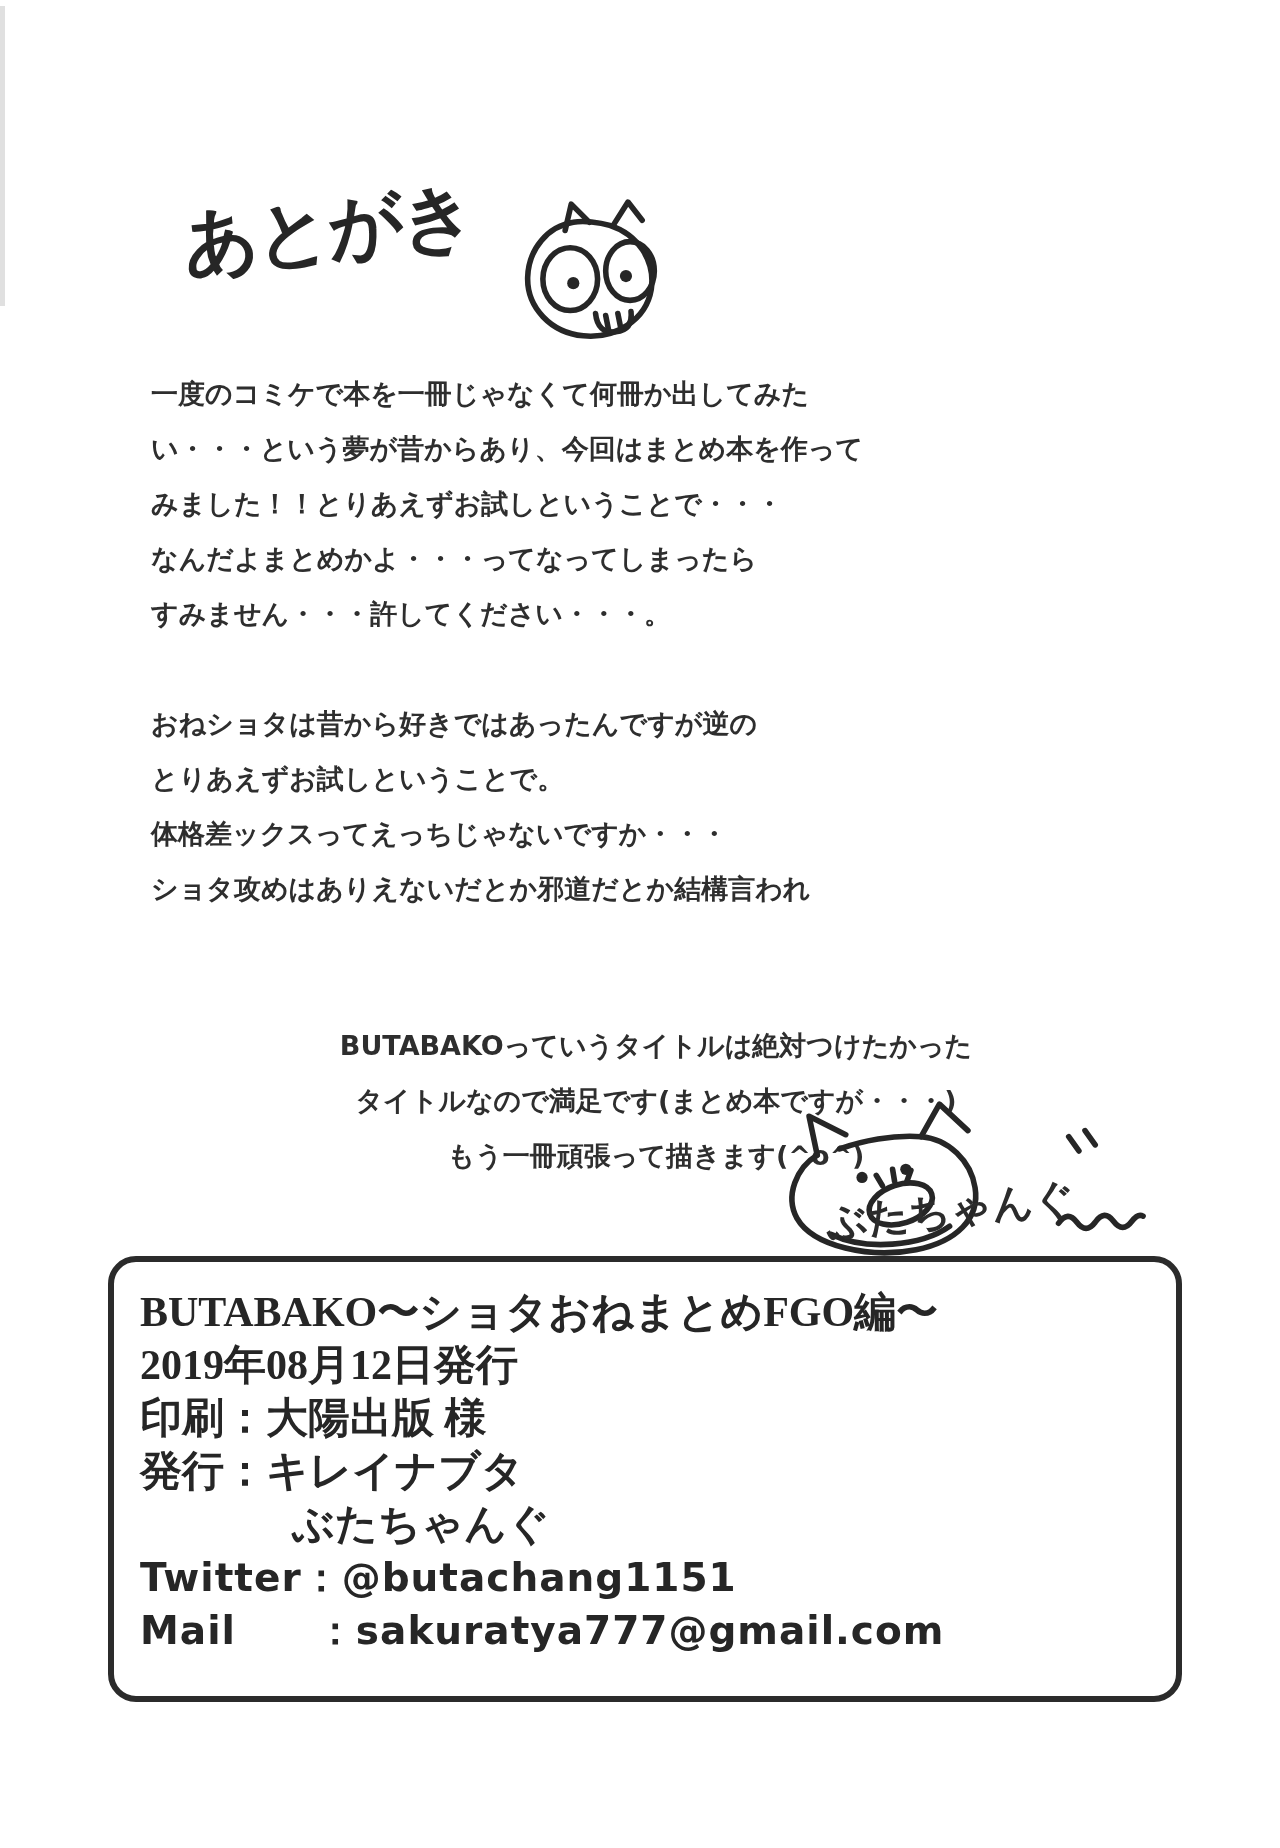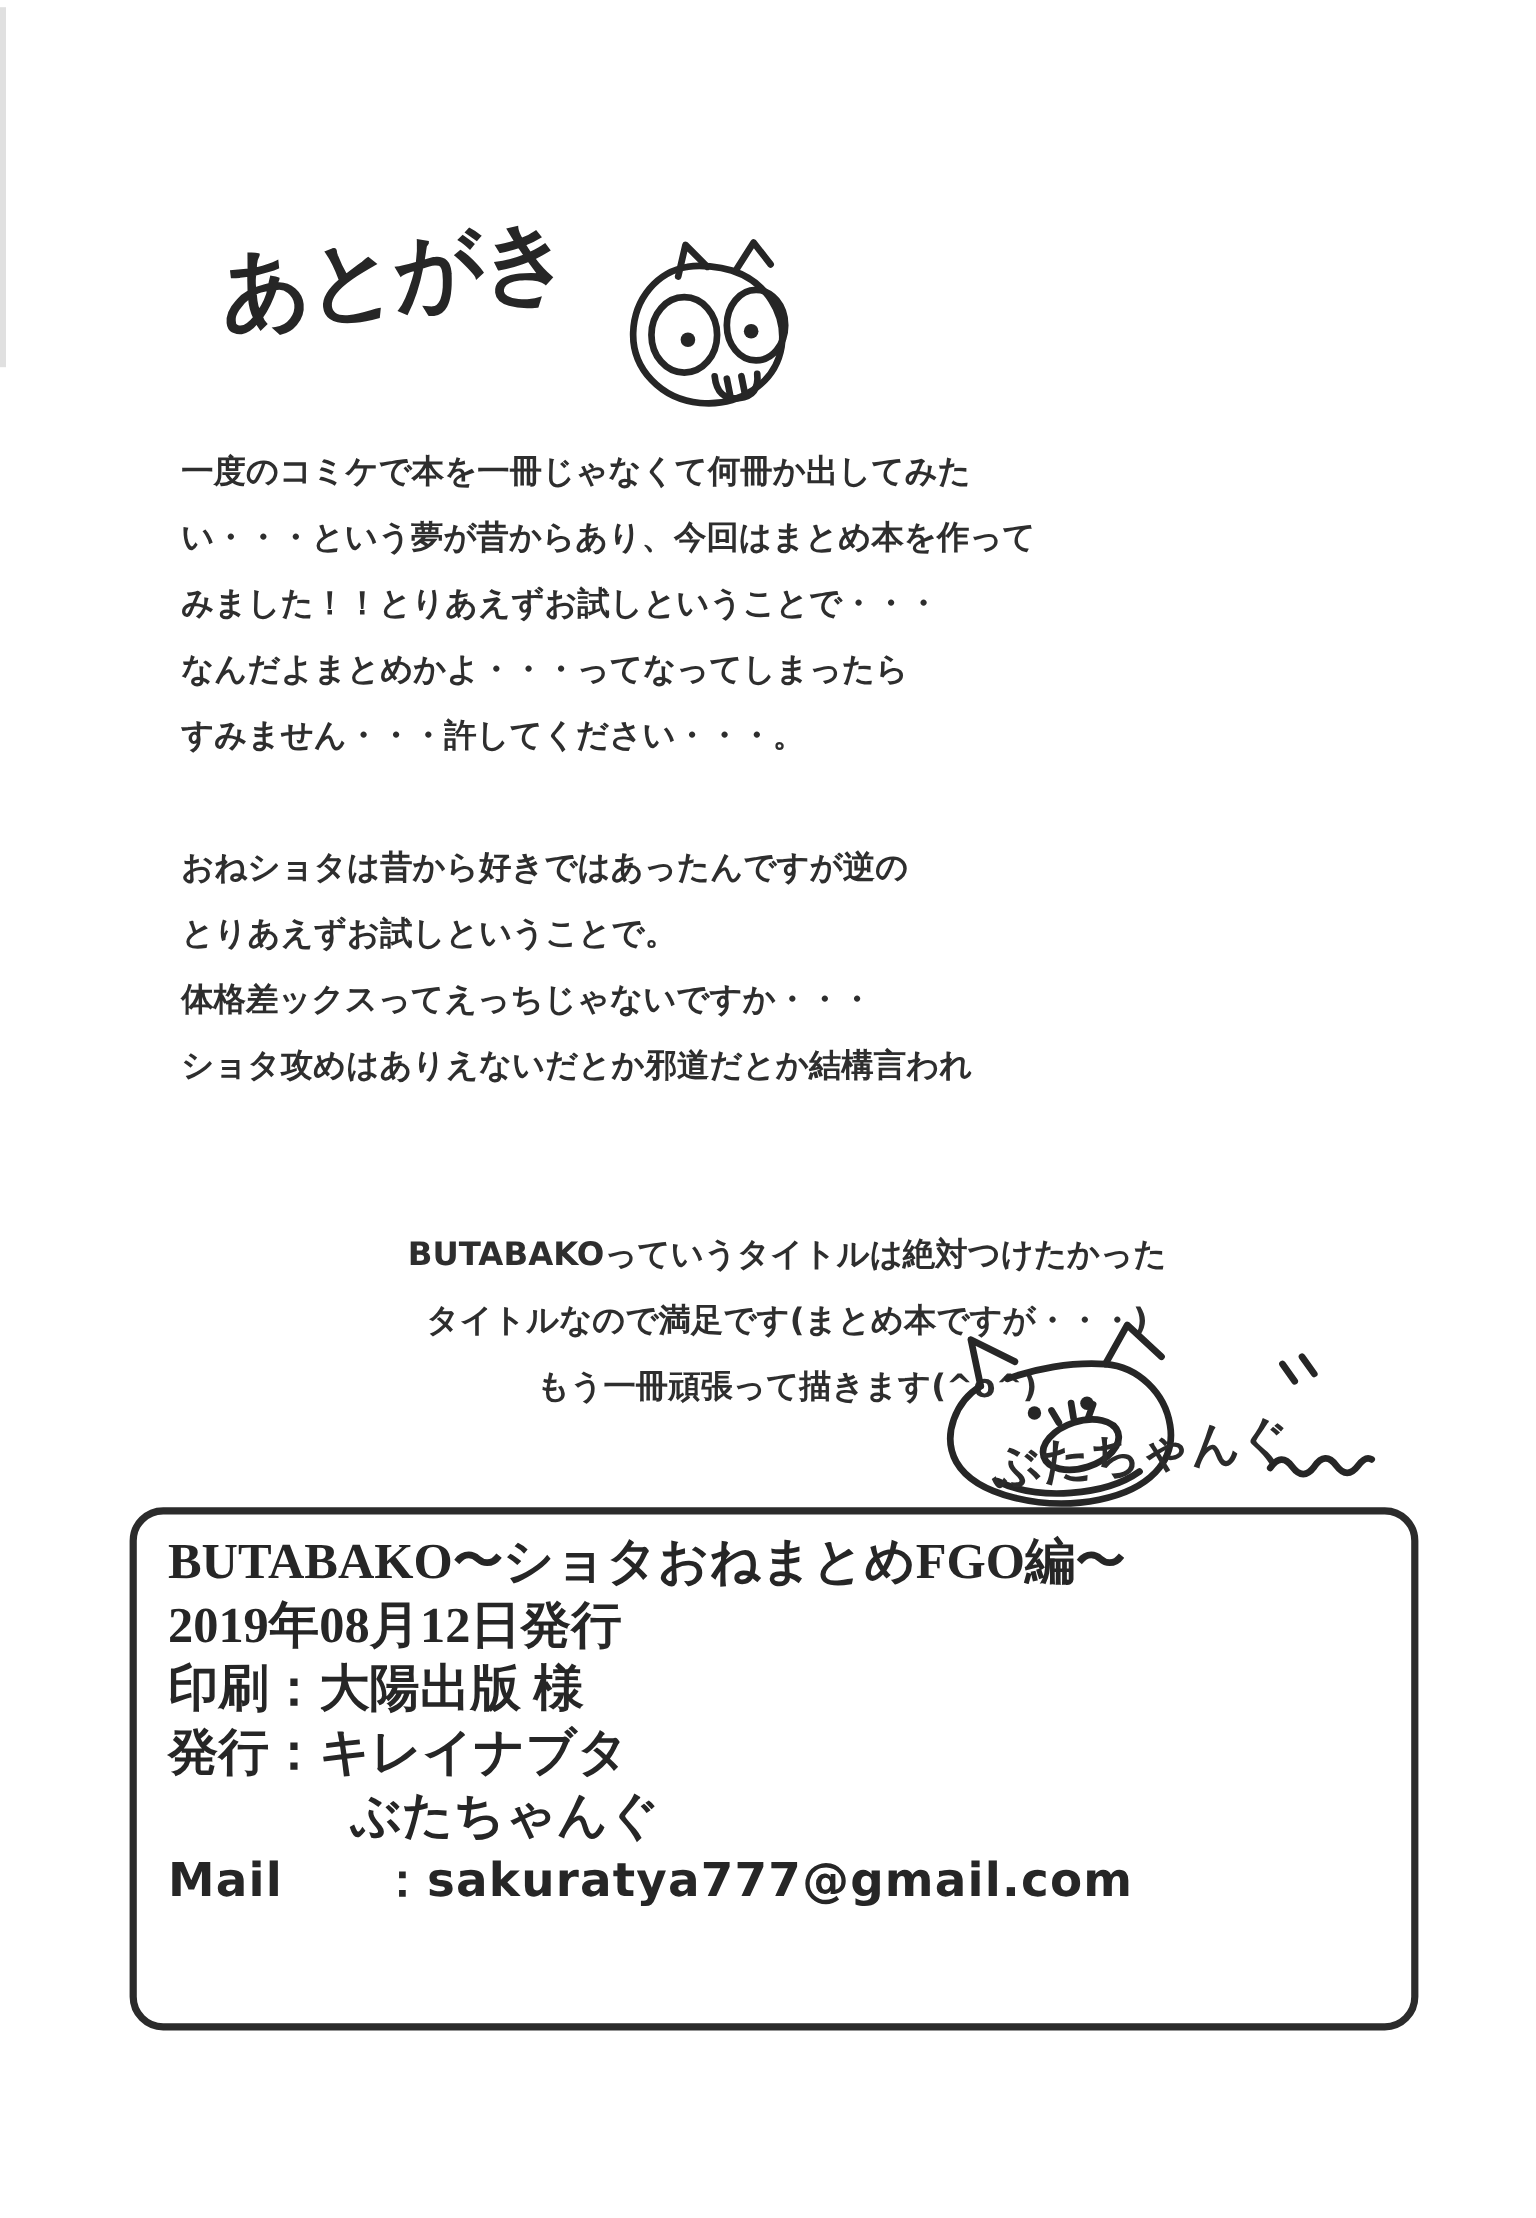--- a/index.html
+++ b/index.html
@@ -39,21 +39,21 @@
     white-space:nowrap;
   }
   .para-1{top:366px;}
   .para-2{top:696px;}
   .para-3{top:1018px;text-align:center;}
   .colophon{
     position:absolute;left:108px;top:1256px;
     width:1036px;height:410px;
     border:6px solid #2b2b2b;
     border-radius:28px;
-    padding:14px 0 0 26px;
+    padding:24px 0 0 26px;
     box-sizing:content-box;
   }
   .colo-line{
     font-size:42px;line-height:53px;font-weight:600;
     color:#262626;white-space:nowrap;
     font-family:"Liberation Serif","DejaVu Serif",serif;
   }
   .colo-indent{padding-left:152px;}
   .colo-latin{
     font-family:"DejaVu Sans","Liberation Sans",sans-serif;
@@ -119,16 +119,17 @@
     <path class="doodle-stroke" d="M285,125 q9,-13 18,-1 q9,12 18,0 q9,-13 18,-1 q9,12 18,0 q6,-8 11,-5"></path>
     <text class="sig-text" transform="translate(58,138) rotate(-6)">ぶたちゃんぐ</text>
   </svg>
 
   <div class="colophon">
     <div class="colo-line">BUTABAKO〜ショタおねまとめFGO編〜</div>
     <div class="colo-line">2019年08月12日発行</div>
     <div class="colo-line">印刷：大陽出版 様</div>
     <div class="colo-line">発行：キレイナブタ</div>
     <div class="colo-line colo-indent">ぶたちゃんぐ</div>
+    <div class="colo-line colo-latin">Twitter：@butachang1151</div>
     <div class="colo-line colo-latin">Mail　　：sakuratya777@gmail.com</div>
   </div>
 
 </div>
 
 </body></html>

